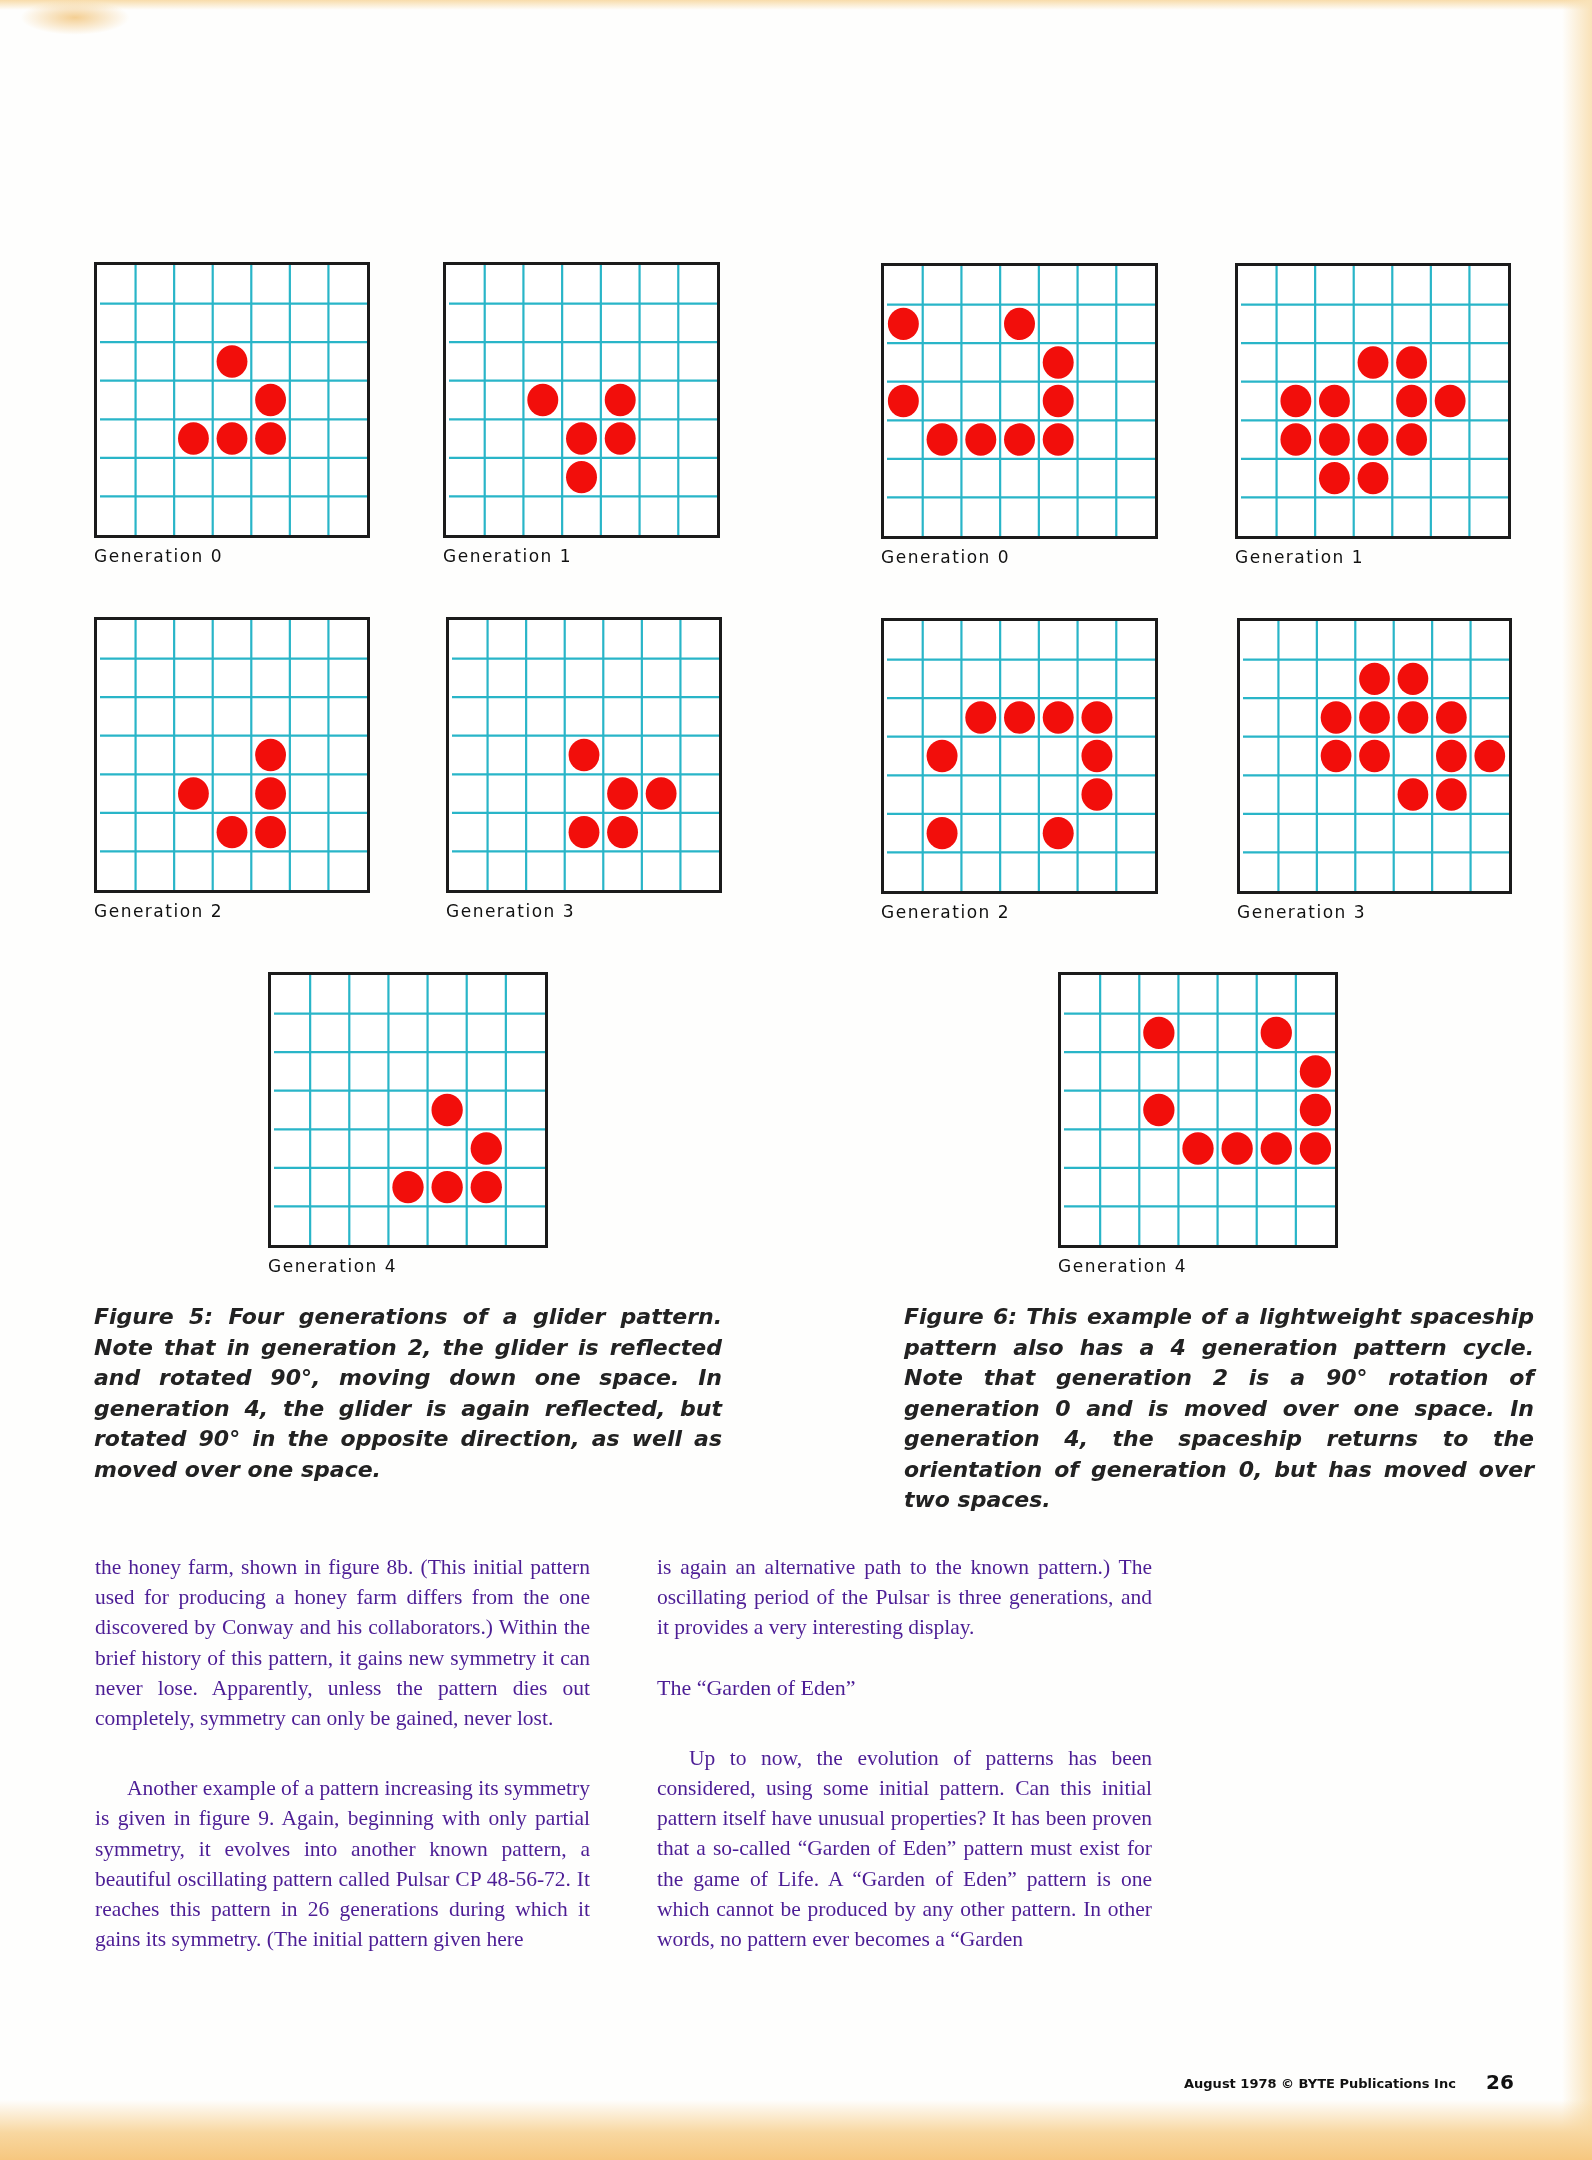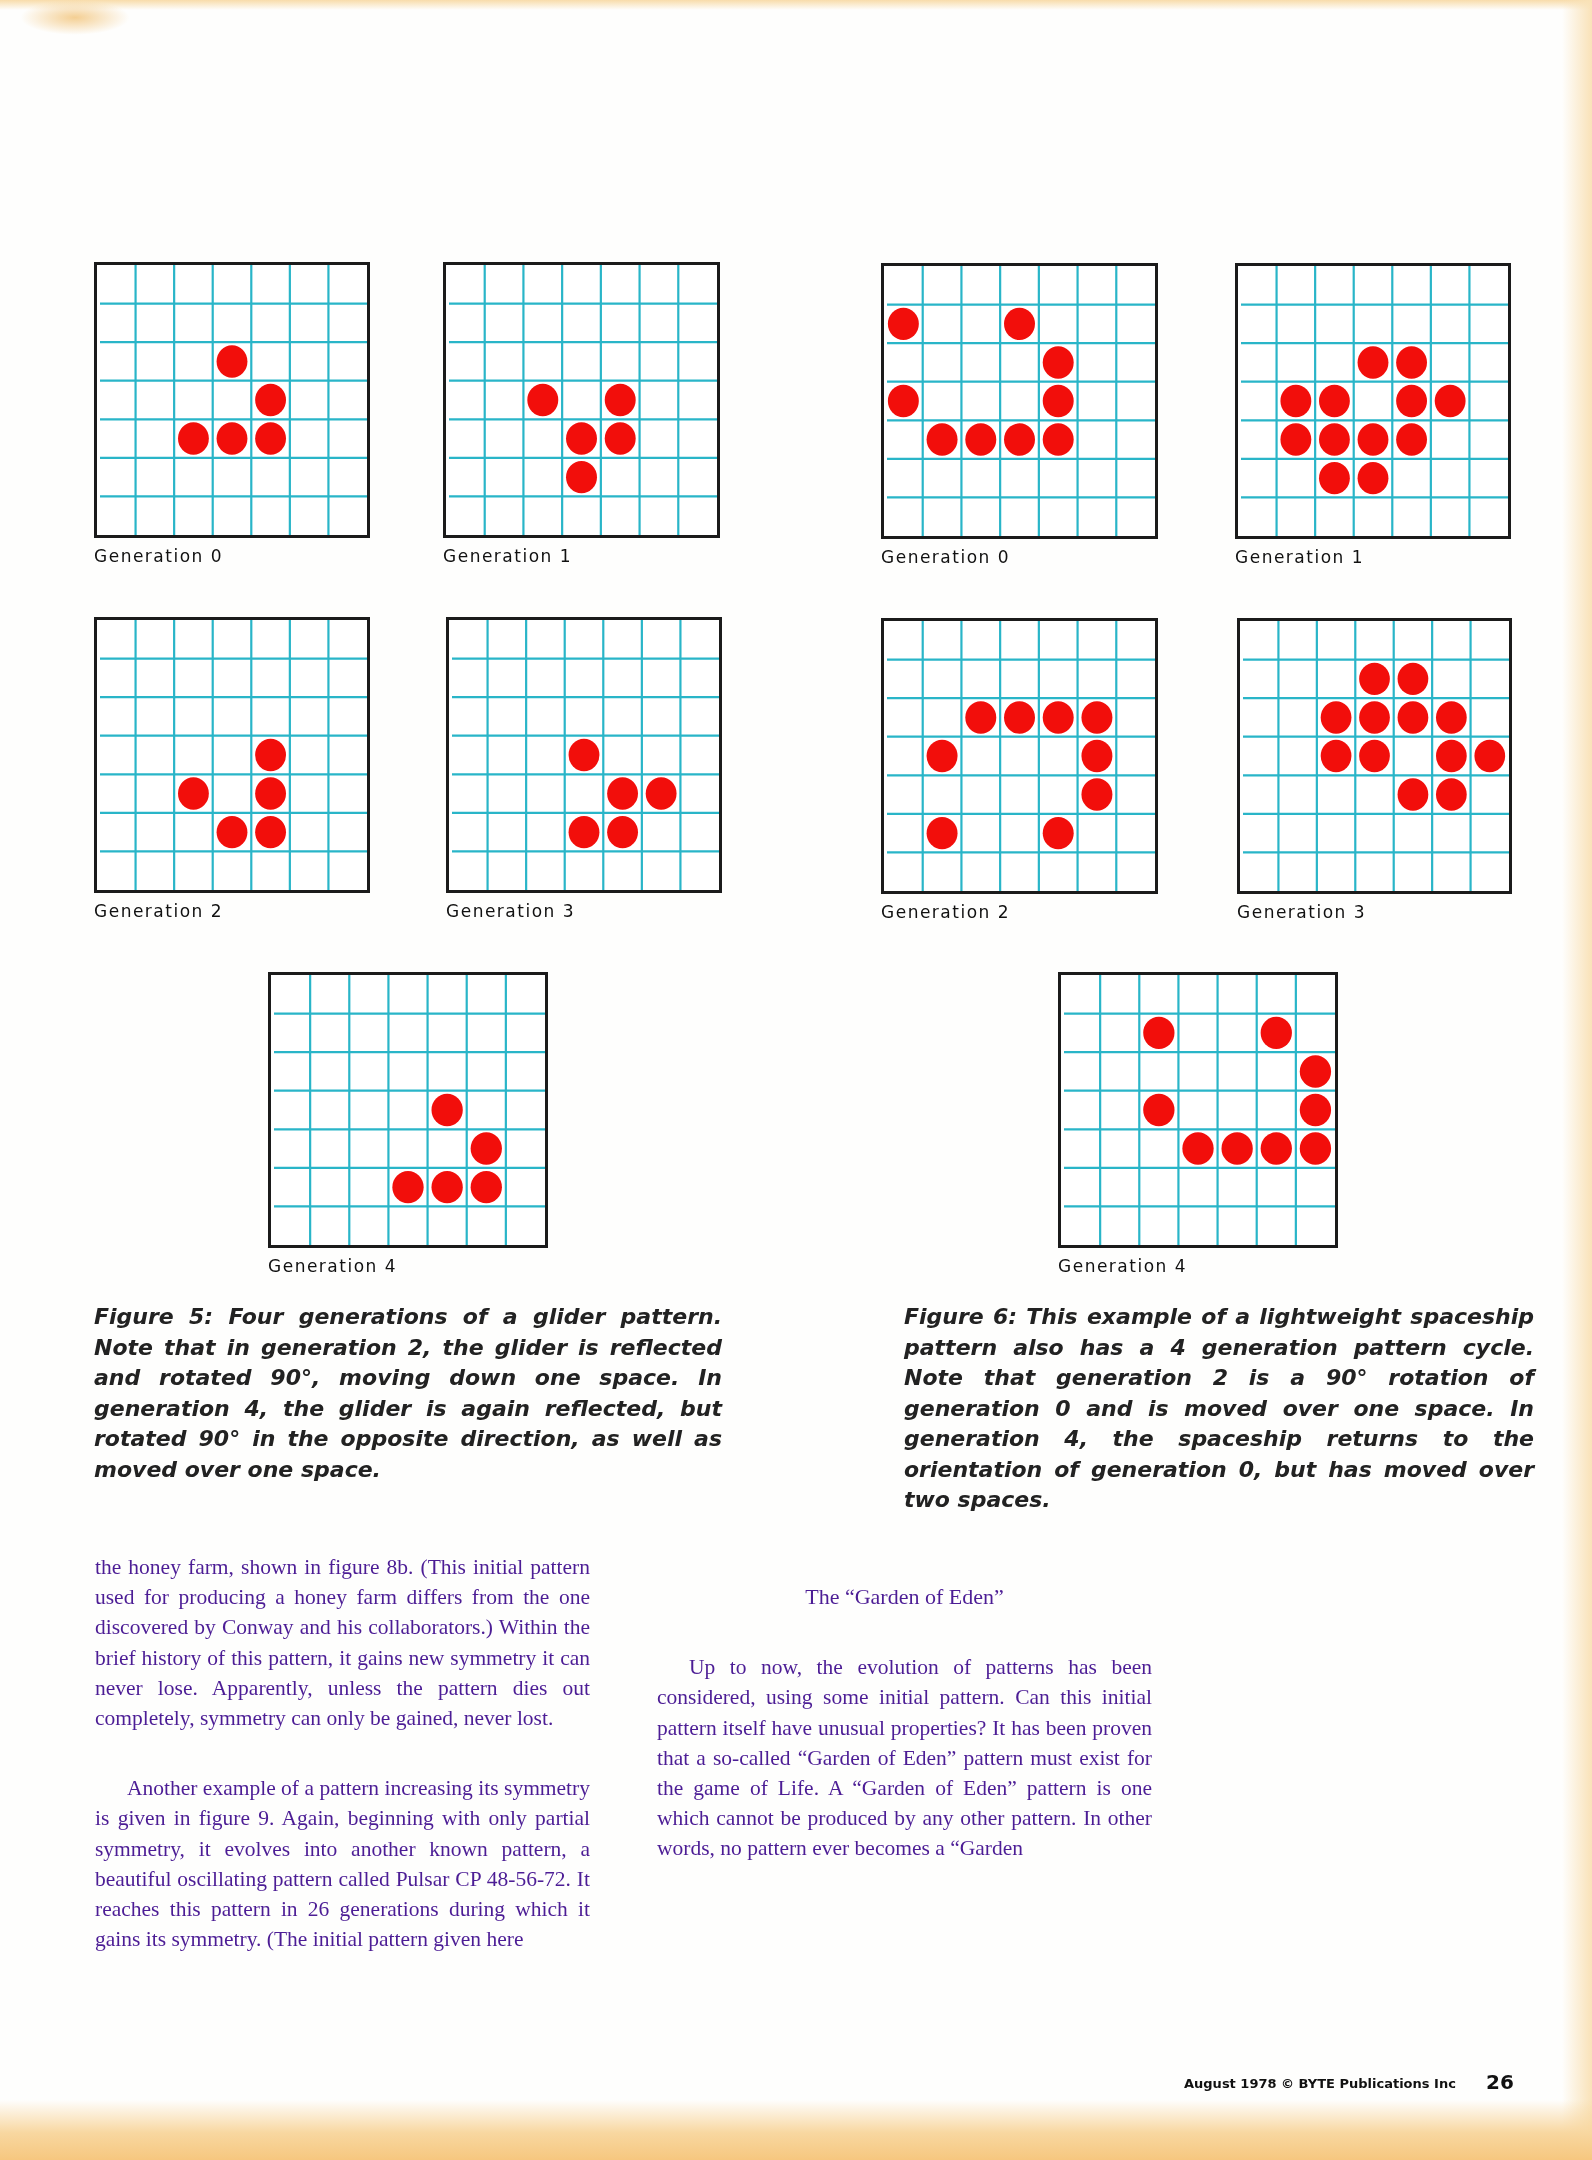--- a/index.html
+++ b/index.html
@@ -49,21 +49,21 @@
   .body-col {
     position: absolute;
     font-family: Liberation Serif, serif;
     font-size: 21.5px; line-height: 30.2px; color: #4c1d95;
     text-align: justify;
   }
   .body-col p { margin: 0; }
   .body-col p.indent { text-indent: 32px; margin-top: 40px; }
   .section-heading {
     margin: 30px 0 32px 0;
-    font-size: 22px; text-align: center;
+    font-size: 22px; text-align: left;
   }
   .footer {
     position: absolute; left: 1184px; top: 2076px;
     font-family: "DejaVu Sans", sans-serif; font-weight: bold; font-size: 13px; color: #111;
   }
   .page-num {
     position: absolute; left: 1486px; top: 2070px;
     font-family: "DejaVu Sans", sans-serif; font-weight: bold; font-size: 20px; color: #111;
   }
 </style>
@@ -349,18 +349,19 @@
 
 <div class="caption" style="left:94px; top:1302px; width:628px;">Figure 5: Four generations of a glider pattern. Note that in generation 2, the glider is reflected and rotated 90°, moving down one space. In generation 4, the glider is again reflected, but rotated 90° in the opposite direction, as well as moved over one space.</div>
 <div class="caption" style="left:904px; top:1302px; width:630px;">Figure 6: This example of a lightweight spaceship pattern also has a 4 generation pattern cycle. Note that generation 2 is a 90° rotation of generation 0 and is moved over one space. In generation 4, the spaceship returns to the orientation of generation 0, but has moved over two spaces.</div>
 
 <div class="body-col" style="left:95px; top:1552px; width:495px;">
   <p>the honey farm, shown in figure 8b. (This initial pattern used for producing a honey farm differs from the one discovered by Conway and his collaborators.) Within the brief history of this pattern, it gains new symmetry it can never lose. Apparently, unless the pattern dies out completely, symmetry can only be gained, never lost.</p>
   <p class="indent">Another example of a pattern increasing its symmetry is given in figure 9. Again, beginning with only partial symmetry, it evolves into another known pattern, a beautiful oscillating pattern called Pulsar CP 48-56-72. It reaches this pattern in 26 generations during which it gains its symmetry. (The initial pattern given here</p>
 </div>
 
 <div class="body-col" style="left:657px; top:1552px; width:495px;">
+  <p>is again an alternative path to the known pattern.) The oscillating period of the Pulsar is three generations, and it provides a very interesting display.</p>
   <div class="section-heading">The “Garden of Eden”</div>
   <p class="indent">Up to now, the evolution of patterns has been considered, using some initial pattern. Can this initial pattern itself have unusual properties? It has been proven that a so-called “Garden of Eden” pattern must exist for the game of Life. A “Garden of Eden” pattern is one which cannot be produced by any other pattern. In other words, no pattern ever becomes a “Garden</p>
 </div>
 
 <div class="footer">August 1978 © BYTE Publications Inc</div>
 <div class="page-num">26</div>
 
 </body></html>

